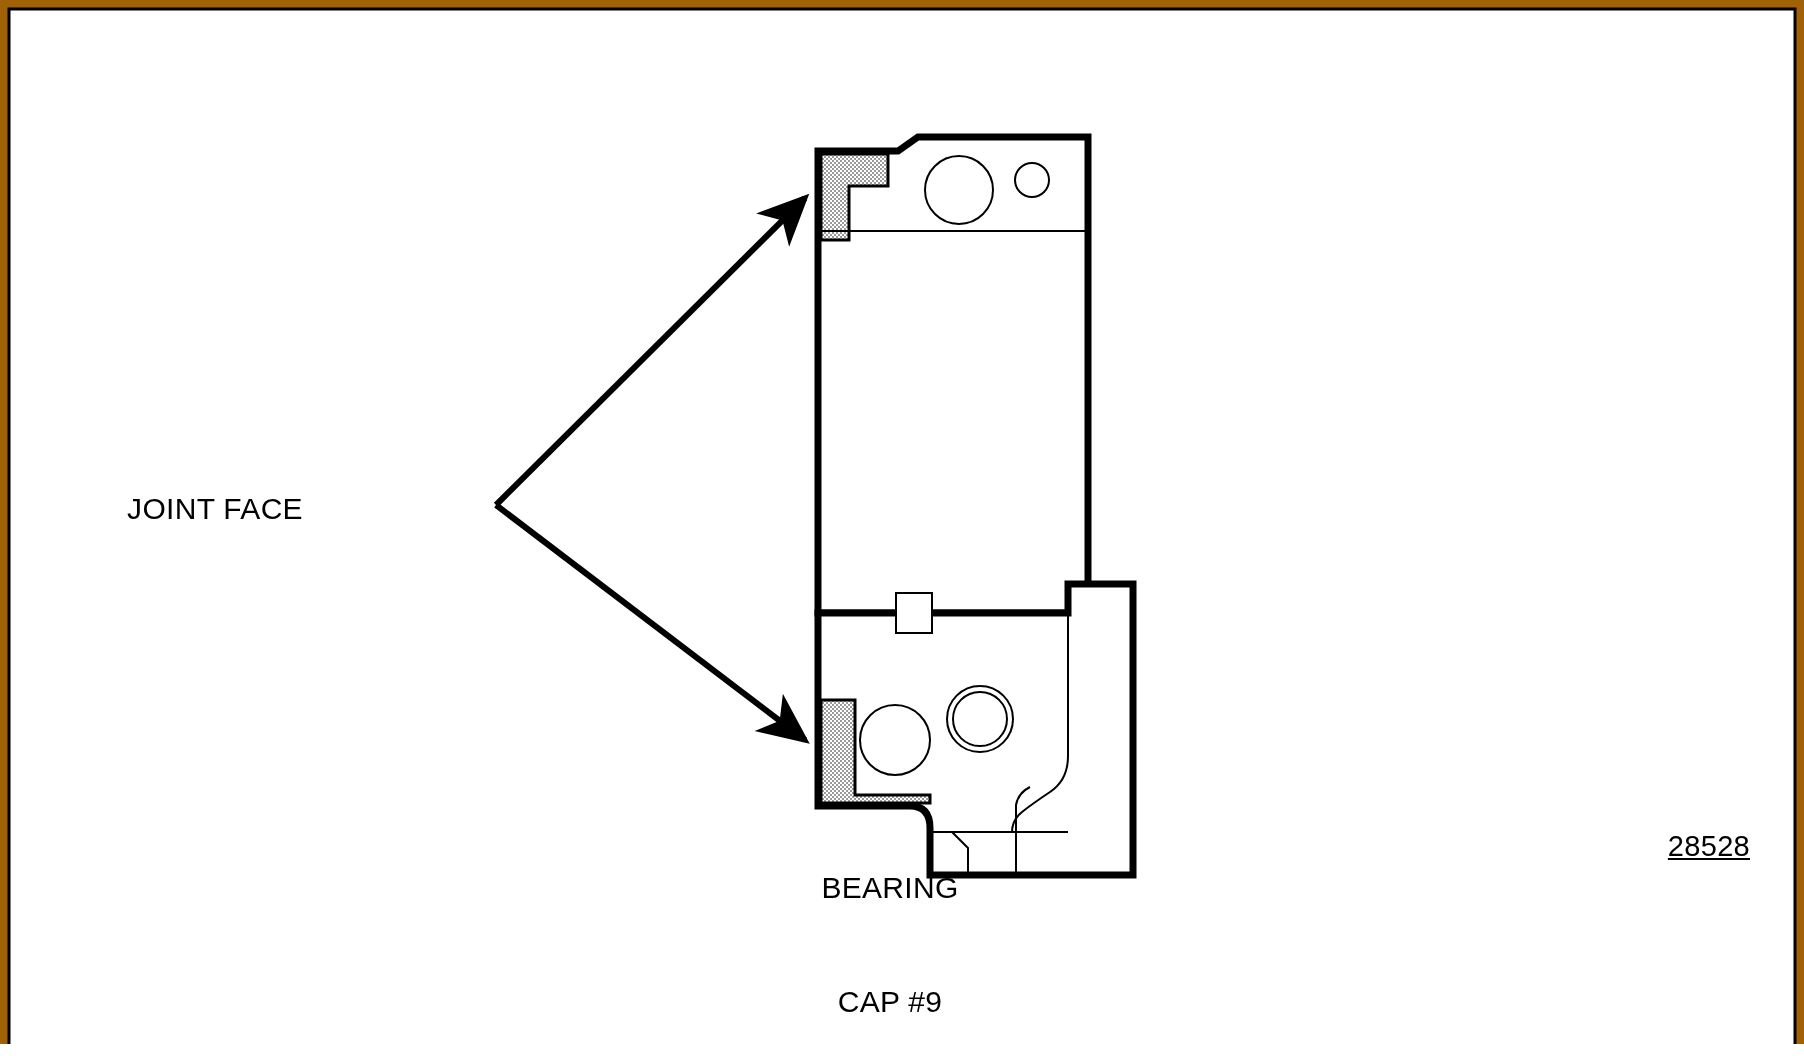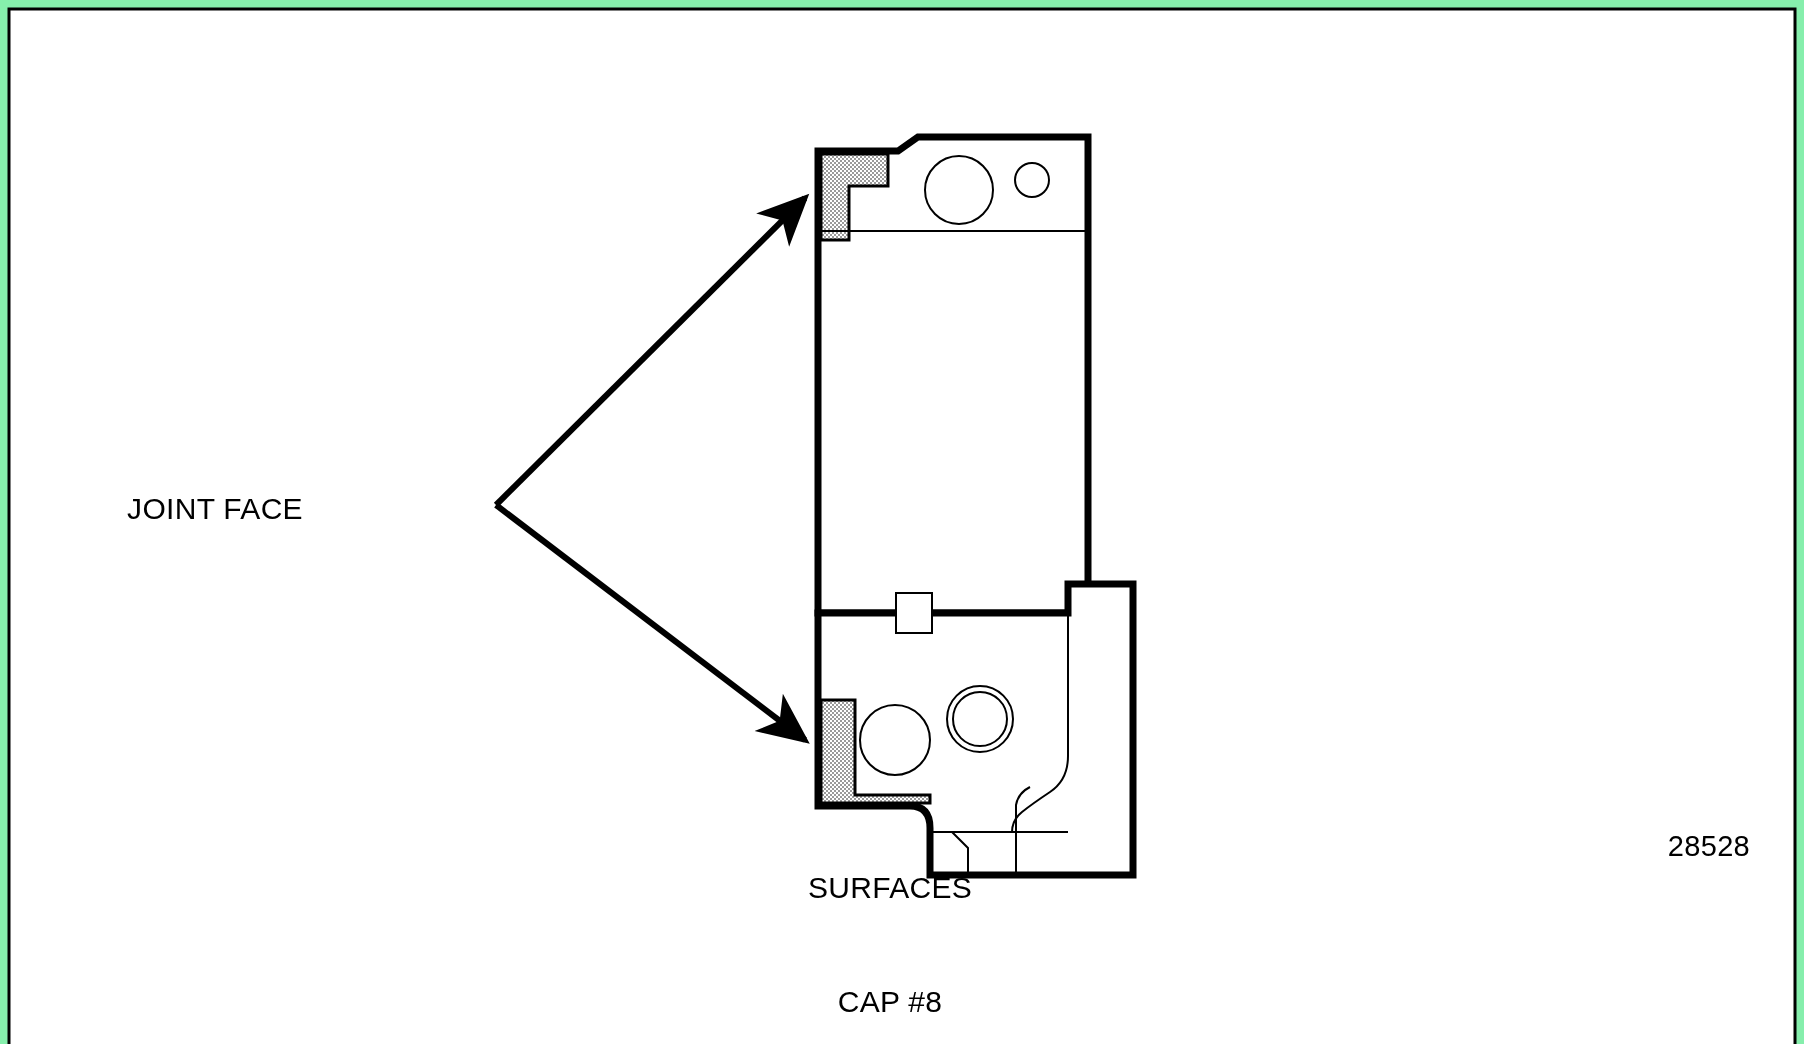--- a/index.html
+++ b/index.html
@@ -11,21 +11,21 @@
   body {
     width: 1804px;
     height: 1056px;
     font-family: "Liberation Sans", sans-serif;
     -webkit-font-smoothing: antialiased;
   }
   #figure-root {
     position: relative;
     width: 1804px;
     height: 1044px;
-    background: #86efac;
+    background: #a16207;
     overflow: hidden;
   }
   #figure-canvas {
     position: absolute;
     left: 0;
     top: 0;
     width: 1804px;
     height: 1056px;
     display: block;
   }
@@ -52,20 +52,21 @@
     font-size: 30px;
     line-height: 38px;
   }
   #figure-number {
     left: 1450px;
     top: 829px;
     width: 300px;
     text-align: right;
     font-size: 29px;
     line-height: 34px;
+    text-decoration: underline;
   }
   .cap-line { display: block; }
 </style>
 </head>
 <body>
 
 <div id="figure-root">
 
   <svg id="figure-canvas" viewBox="0 0 1804 1056" xmlns="http://www.w3.org/2000/svg">
     <defs>
@@ -151,19 +152,19 @@
       <line x1="496" y1="505" x2="805" y2="198" stroke="#000000" stroke-width="6" marker-end="url(#arrowHead)"></line>
       <line x1="496" y1="505" x2="805" y2="740" stroke="#000000" stroke-width="6" marker-end="url(#arrowHead)"></line>
     </g>
   </svg>
 
   <div class="figure-text" id="callout-label">
     <span class="cap-line">JOINT FACE</span>
   </div>
 
   <div class="figure-text" id="part-caption">
-    <span class="cap-line">SURFACES</span>
-    <span class="cap-line">CAP #8</span>
+    <span class="cap-line">BEARING</span>
+    <span class="cap-line">CAP #9</span>
   </div>
 
   <div class="figure-text" id="figure-number">28528</div>
 
 </div>
 
 </body></html>

